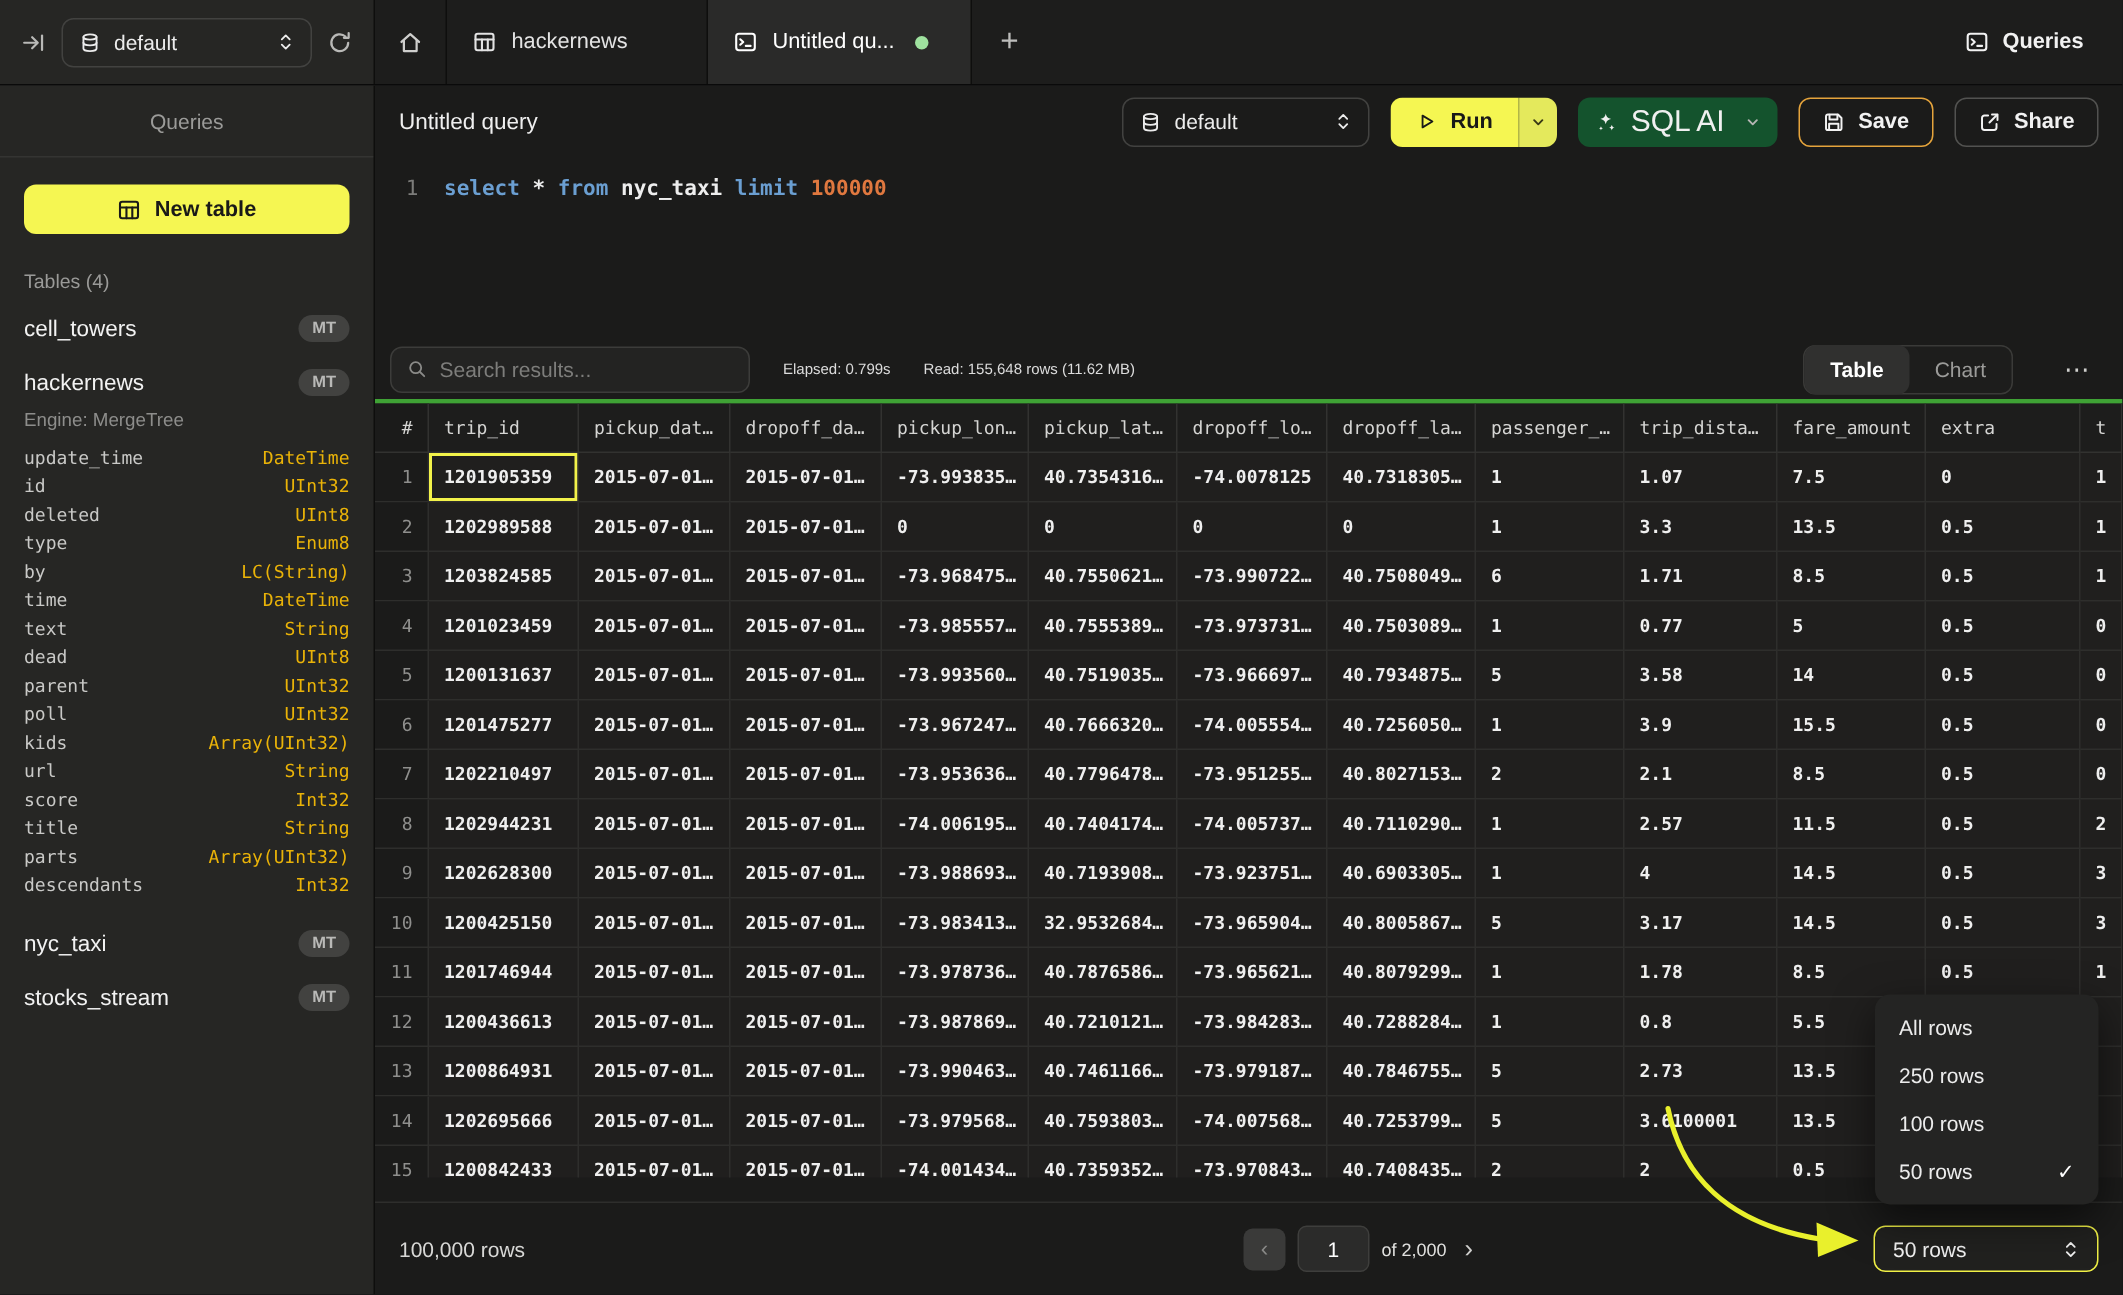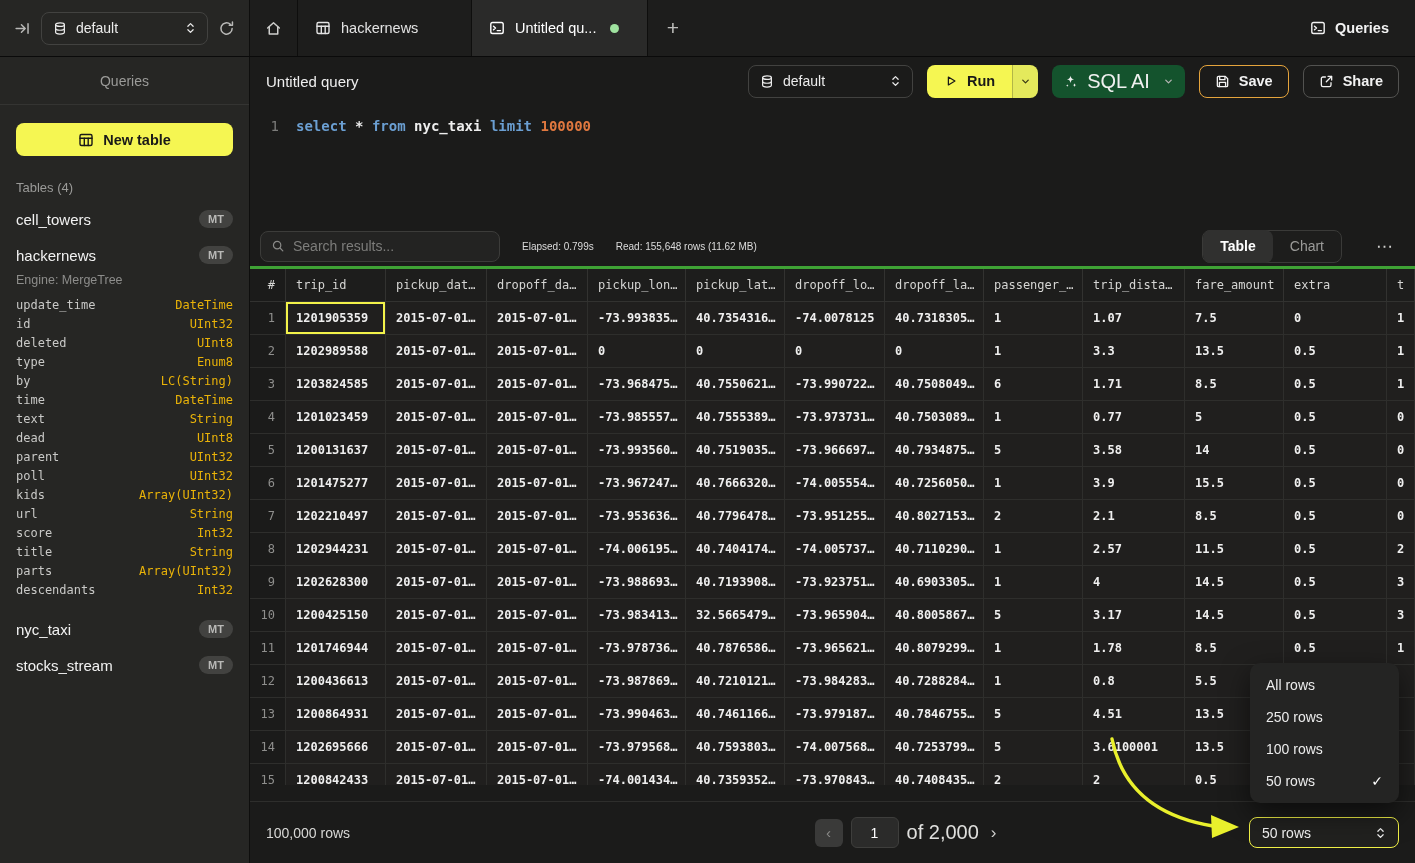--- a/index.html
+++ b/index.html
@@ -123,21 +123,21 @@
   .bottom-strip { flex:1; background:#1b1b1a; }
 
   .footer { height:62px; flex:none; border-top:1px solid #2e2e2c; background:#1b1b1a;
     display:flex; align-items:center; padding:0 16px; }
   .rows-count { font-size:14px; color:#d8d8d6; width:300px; flex:none; }
   .pager { margin:0 auto; display:flex; align-items:center; gap:8px; }
   .pg-prev { width:28px; height:28px; background:#3a3a39; border:0; border-radius:6px; color:#8a8a88;
     font-size:15px; cursor:pointer; }
   .pg-input { width:48px; height:31px; background:#2b2b2a; border:1px solid #3e3e3c; border-radius:6px;
     color:#ffffff; text-align:center; font-size:14px; font-family:inherit; outline:0; }
-  .pg-of { font-size:20px; color:#e0e0de; }
+  .pg-of { font-size:12px; color:#e0e0de; }
   .pg-next { background:none; border:0; color:#d0d0ce; font-size:17px; cursor:pointer; padding:0 4px; }
   .rows-select { width:150px; height:31px; flex:none; border:1.5px solid #f0f046; border-radius:8px;
     background:#21211f; display:flex; align-items:center; justify-content:space-between;
     padding:0 12px; font-size:14px; color:#f2f2f2; cursor:pointer; }
 
   
   .rows-menu { position:absolute; left:1250px; top:663px; width:149px; background:#242423;
     border-radius:10px; padding:6px 0; box-shadow:0 10px 28px rgba(0,0,0,.55); z-index:50; }
   .menu-item { height:32px; display:flex; align-items:center; justify-content:space-between;
     padding:0 16px; font-size:14px; color:#ececec; cursor:pointer; }
@@ -602,21 +602,21 @@
             <div class="g-cell" style="width: 99px;">14.5</div>
             <div class="g-cell" style="width: 103px;">0.5</div>
             <div class="g-cell" style="width: 28px;">3</div>
           </div>
           <div class="g-row">
             <div class="g-cell rownum" style="width: 36px;">10</div>
             <div class="g-cell" style="width: 100px;">1200425150</div>
             <div class="g-cell" style="width: 101px;">2015-07-01…</div>
             <div class="g-cell" style="width: 101px;">2015-07-01…</div>
             <div class="g-cell" style="width: 98px;">-73.983413…</div>
-            <div class="g-cell" style="width: 99px;">32.5665479…</div>
+            <div class="g-cell" style="width: 99px;">32.9532684…</div>
             <div class="g-cell" style="width: 100px;">-73.965904…</div>
             <div class="g-cell" style="width: 99px;">40.8005867…</div>
             <div class="g-cell" style="width: 99px;">5</div>
             <div class="g-cell" style="width: 102px;">3.17</div>
             <div class="g-cell" style="width: 99px;">14.5</div>
             <div class="g-cell" style="width: 103px;">0.5</div>
             <div class="g-cell" style="width: 28px;">3</div>
           </div>
           <div class="g-row">
             <div class="g-cell rownum" style="width: 36px;">11</div>
@@ -651,21 +651,21 @@
           <div class="g-row">
             <div class="g-cell rownum" style="width: 36px;">13</div>
             <div class="g-cell" style="width: 100px;">1200864931</div>
             <div class="g-cell" style="width: 101px;">2015-07-01…</div>
             <div class="g-cell" style="width: 101px;">2015-07-01…</div>
             <div class="g-cell" style="width: 98px;">-73.990463…</div>
             <div class="g-cell" style="width: 99px;">40.7461166…</div>
             <div class="g-cell" style="width: 100px;">-73.979187…</div>
             <div class="g-cell" style="width: 99px;">40.7846755…</div>
             <div class="g-cell" style="width: 99px;">5</div>
-            <div class="g-cell" style="width: 102px;">4.51</div>
+            <div class="g-cell" style="width: 102px;">2.73</div>
             <div class="g-cell" style="width: 99px;">13.5</div>
             <div class="g-cell" style="width: 103px;"></div>
             <div class="g-cell" style="width: 28px;"></div>
           </div>
           <div class="g-row">
             <div class="g-cell rownum" style="width: 36px;">14</div>
             <div class="g-cell" style="width: 100px;">1202695666</div>
             <div class="g-cell" style="width: 101px;">2015-07-01…</div>
             <div class="g-cell" style="width: 101px;">2015-07-01…</div>
             <div class="g-cell" style="width: 98px;">-73.979568…</div>

